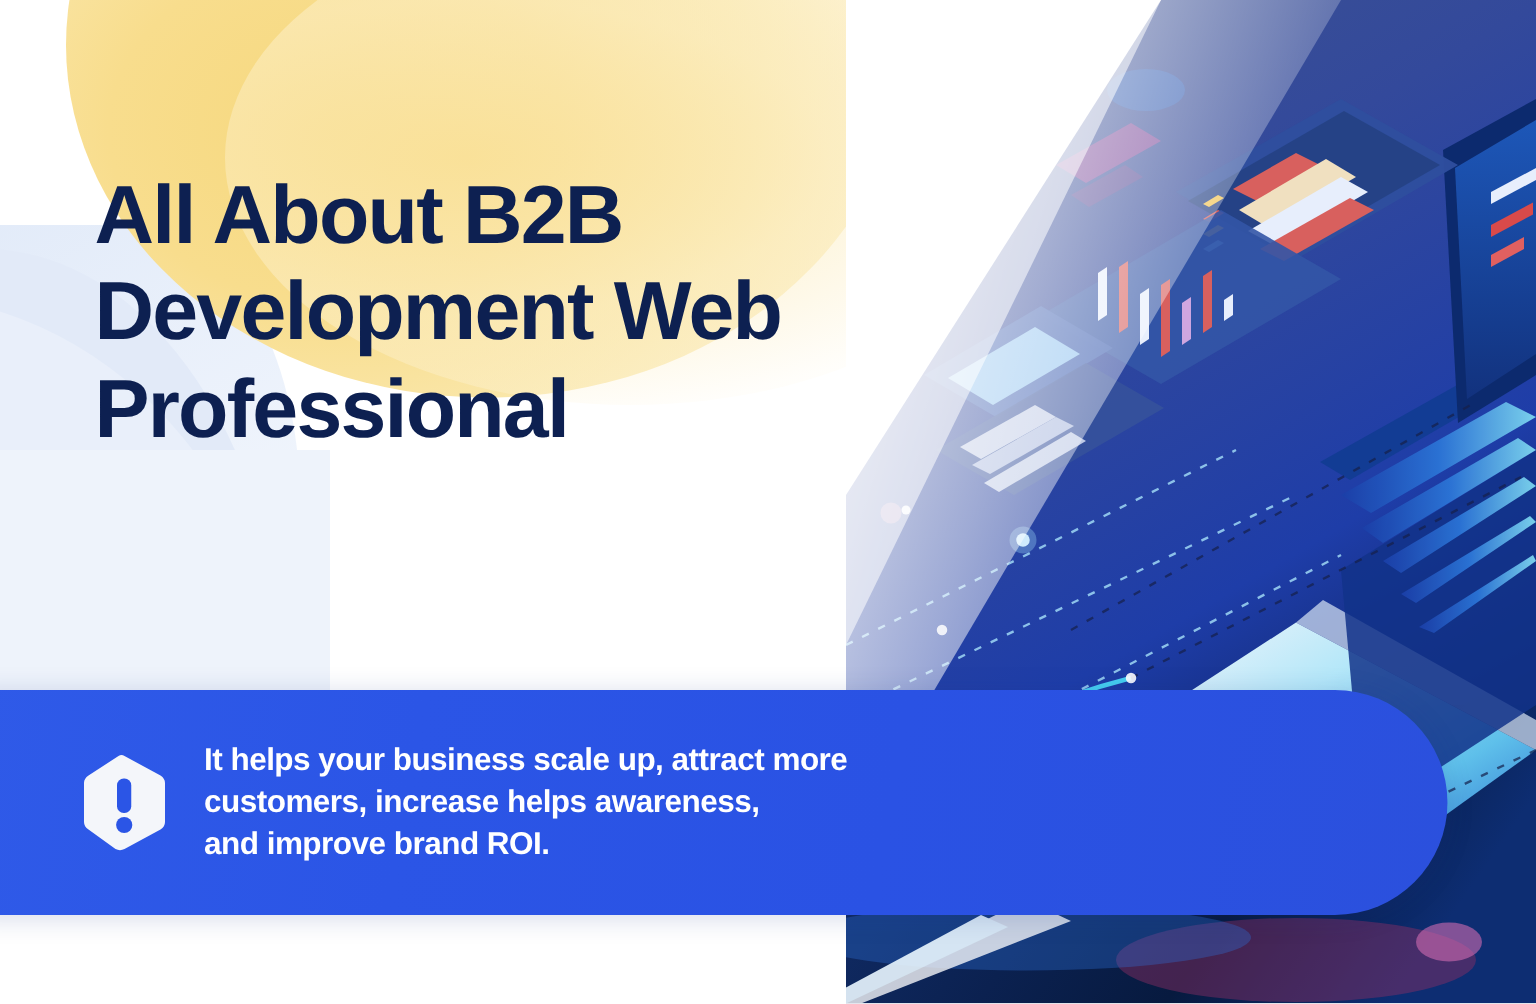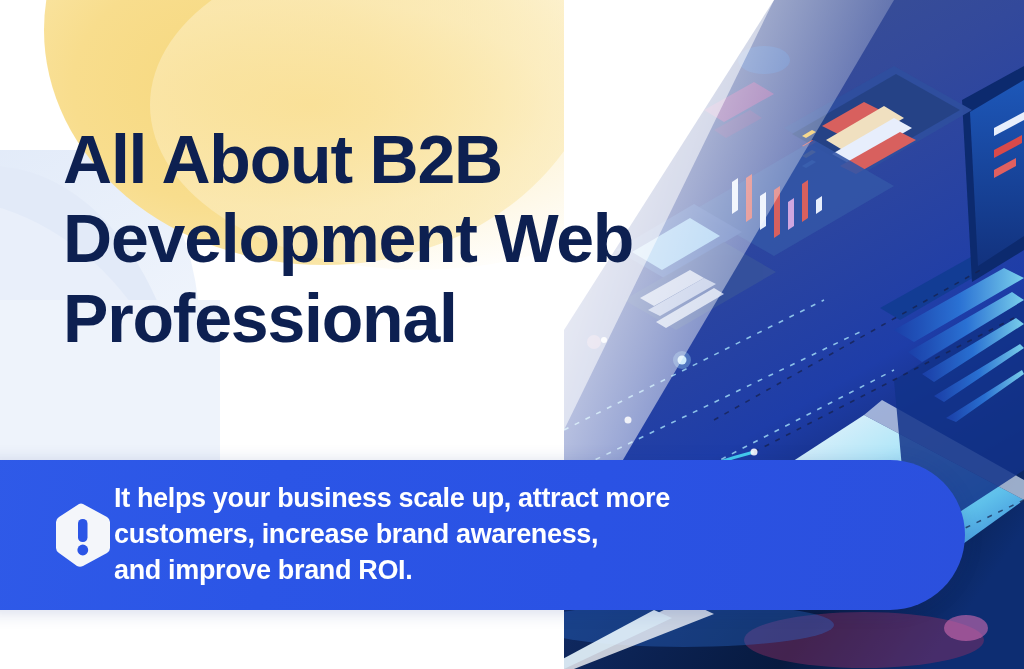--- a/index.html
+++ b/index.html
@@ -92,21 +92,21 @@
   }
   .illustration svg { display: block; }
 
   
   .headline {
     position: absolute;
     left: 63px;
     top: 74px;
     width: 720px;
     color: #0d2051;
-    font-size: 68px;
+    font-size: 55px;
     font-weight: 800;
     line-height: 1.17;
     letter-spacing: -1.2px;
   }
   .headline .hl-line { display: block; white-space: nowrap; }
 
   
   .callout {
     position: absolute;
     left: -20px;
@@ -121,22 +121,23 @@
   }
   .callout-icon {
     position: relative;
     margin-left: 72px;
     flex: 0 0 auto;
     width: 62px;
     height: 66px;
   }
   .callout-icon svg { display: block; }
   .callout-text {
+    margin-left: 22px;
     color: #ffffff;
-    font-size: 27px;
+    font-size: 21px;
     font-weight: 800;
     line-height: 1.33;
     letter-spacing: -0.35px;
   }
   .callout-text .ct-line { display: block; white-space: nowrap; }
 </style>
 </head>
 <body>
 
 <div id="banner-root">
@@ -328,18 +329,18 @@
   <div class="callout">
     <div class="callout-icon">
       <svg width="62" height="66" viewBox="0 0 62 66" xmlns="http://www.w3.org/2000/svg">
         <path d="M31 2 L55 15 Q58 17 58 20 L58 46 Q58 49 55 51 L31 64 Q28 65.5 25 64 L7 51 Q4 49 4 46 L4 20 Q4 17 7 15 L27 2 Q29 0.8 31 2 Z" fill="#f4f6fa"></path>
         <rect x="26" y="17" width="9.5" height="23" rx="4.5" fill="#2b55e6"></rect>
         <circle cx="30.8" cy="48" r="5.4" fill="#2b55e6"></circle>
       </svg>
     </div>
     <div class="callout-text">
       <span class="ct-line">It helps your business scale up, attract more</span>
-      <span class="ct-line">customers, increase brand awareness,</span>
+      <span class="ct-line">customers, increase helps awareness,</span>
       <span class="ct-line">and improve brand ROI.</span>
     </div>
   </div>
 
 </div>
 
 </body></html>

